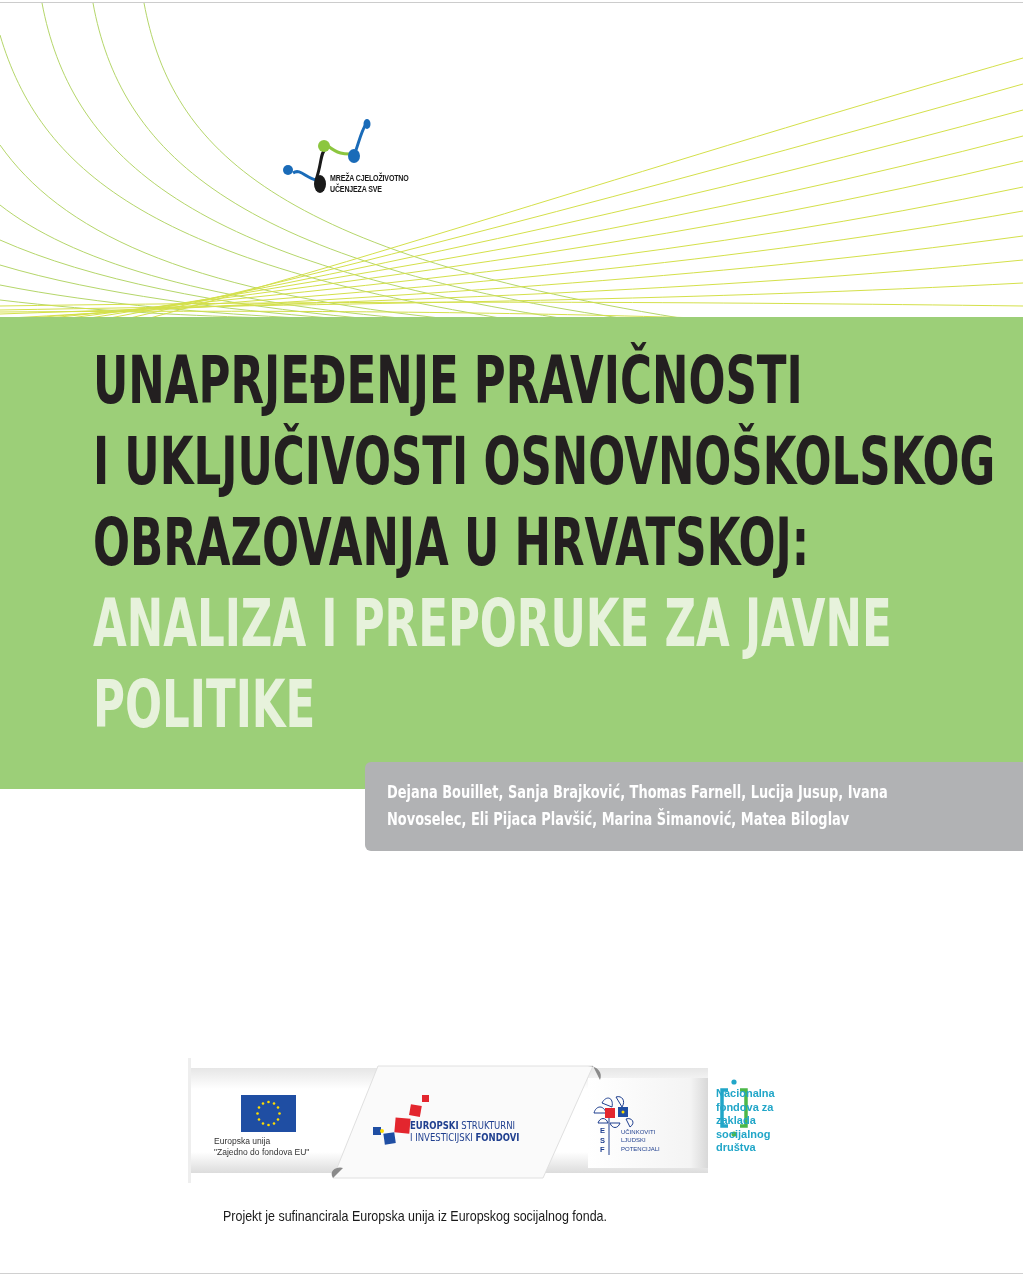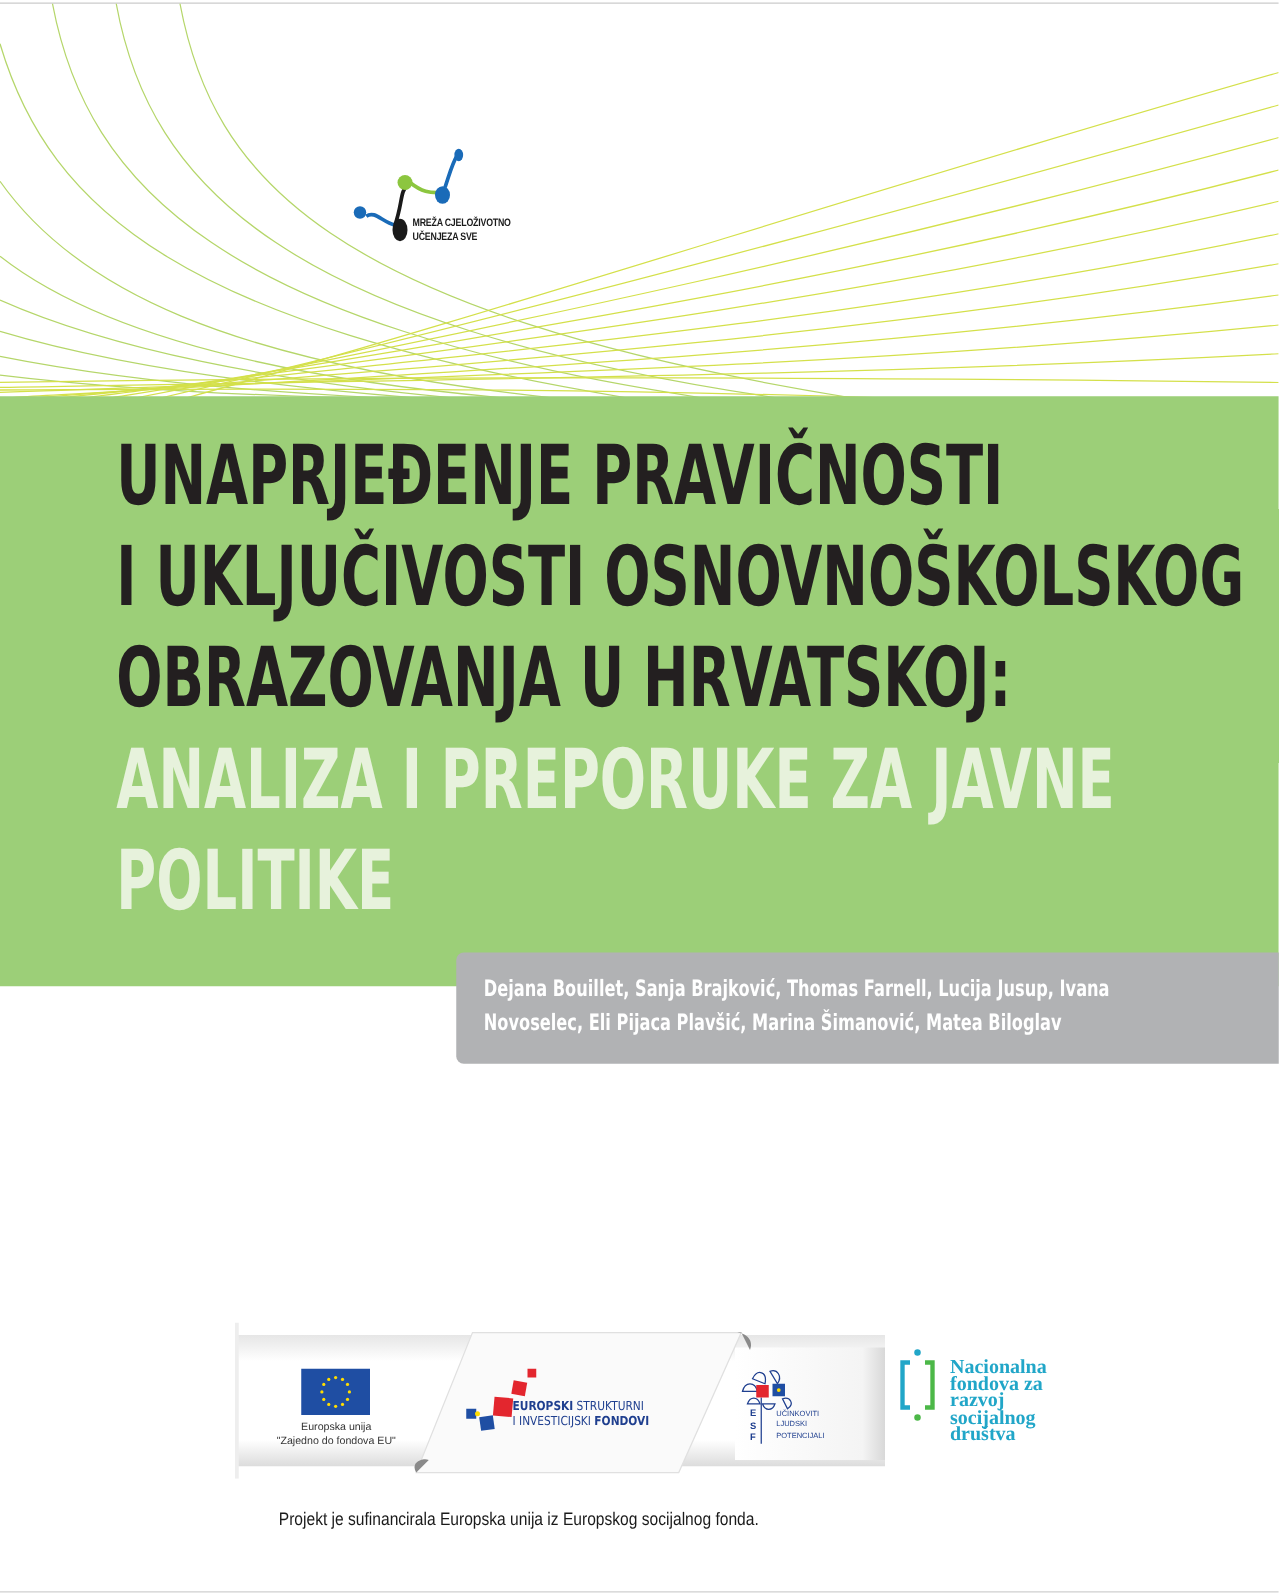--- a/index.html
+++ b/index.html
@@ -19,35 +19,35 @@
            transform: scaleX(0.66); transform-origin: left top; white-space: nowrap; }
   .title .dark { color: #231f20; }
   .title .light { color: #e7f2dc; }
   .authors { position: absolute; left: 365px; top: 762px; width: 670px; height: 89px; background: #b1b2b4;
              border-radius: 6px 0 0 6px; }
   .authors-text { position: absolute; left: 22px; top: 16px; font-family: "DejaVu Sans", sans-serif;
                   font-weight: bold; font-size: 18px; line-height: 27px; color: #ffffff; white-space: nowrap;
                   transform: scaleX(0.72); transform-origin: left top; }
   .banner { position: absolute; left: 188px; top: 1058px; width: 520px; height: 125px; }
   .eu-flag { position: absolute; left: 241px; top: 1095px; width: 55px; height: 37px; background: #1f4ea3; }
-  .eu-caption { position: absolute; left: 214px; top: 1136px; width: 110px; text-align: center;
+  .eu-caption { position: absolute; left: 214px; top: 1136px; width: 110px; 
                 font-family: "Liberation Sans", sans-serif; font-size: 8.5px; line-height: 11px; color: #333; }
   .esif-mark { position: absolute; left: 370px; top: 1093px; width: 70px; height: 55px; }
   .esif-text { position: absolute; left: 410px; top: 1120px; font-family: "DejaVu Sans", sans-serif;
                font-size: 10px; line-height: 12px; color: #1f3f8f; white-space: nowrap;
                transform: scaleX(0.85); transform-origin: left top; }
   .esif-text b { font-weight: bold; }
   .esf-mark { position: absolute; left: 590px; top: 1093px; width: 70px; height: 65px; }
   .esf-letters { position: absolute; left: 600px; top: 1126px; font-family: "Liberation Sans", sans-serif;
                  font-weight: bold; font-size: 7.5px; line-height: 9.5px; color: #1f3f8f; }
   .esf-text { position: absolute; left: 621px; top: 1128px; font-family: "Liberation Sans", sans-serif;
               font-size: 6px; line-height: 8.4px; color: #1f3f8f; white-space: nowrap; }
   .nz-mark { position: absolute; left: 718px; top: 1078px; width: 40px; height: 60px; }
-  .nz-text { position: absolute; left: 760px; top: 1087px; font-family: Liberation Serif, serif;
-             font-weight: bold; font-size: 16px; line-height: 13.5px; color: #21a6c8; }
+  .nz-text { position: absolute; left: 716px; top: 1087px; font-family: Liberation Sans, sans-serif;
+             font-weight: bold; font-size: 11px; line-height: 13.5px; color: #21a6c8; }
   .nz-text div { white-space: nowrap; }
   .footnote { position: absolute; left: 223px; top: 1208px; font-family: "Liberation Sans", sans-serif;
               font-size: 14.5px; color: #1a1a1a; white-space: nowrap; transform: scaleX(0.86);
               transform-origin: left top; }
 </style>
 </head>
 <body>
 
 <div class="top-rule"></div>
 
@@ -197,20 +197,20 @@
 
 <svg class="nz-mark" viewBox="0 0 40 60">
   <circle cx="16" cy="4" r="2.6" fill="#21a6c8"></circle>
   <path d="M10 12 L 4 12 L 4 48 L 10 48" fill="none" stroke="#21a6c8" stroke-width="3.5"></path>
   <path d="M22 12 L 28 12 L 28 48 L 22 48" fill="none" stroke="#4cb848" stroke-width="3.5"></path>
   <circle cx="16" cy="56" r="2.6" fill="#4cb848"></circle>
 </svg>
 <div class="nz-text">
   <div>Nacionalna</div>
   <div>fondova za</div>
-  <div>razvoj</div>
+  <div>zaklada</div>
   <div>socijalnog</div>
   <div>društva</div>
 </div>
 
 <div class="footnote">Projekt je sufinancirala Europska unija iz Europskog socijalnog fonda.</div>
 
 <div class="bottom-rule"></div>
 
 </body></html>

